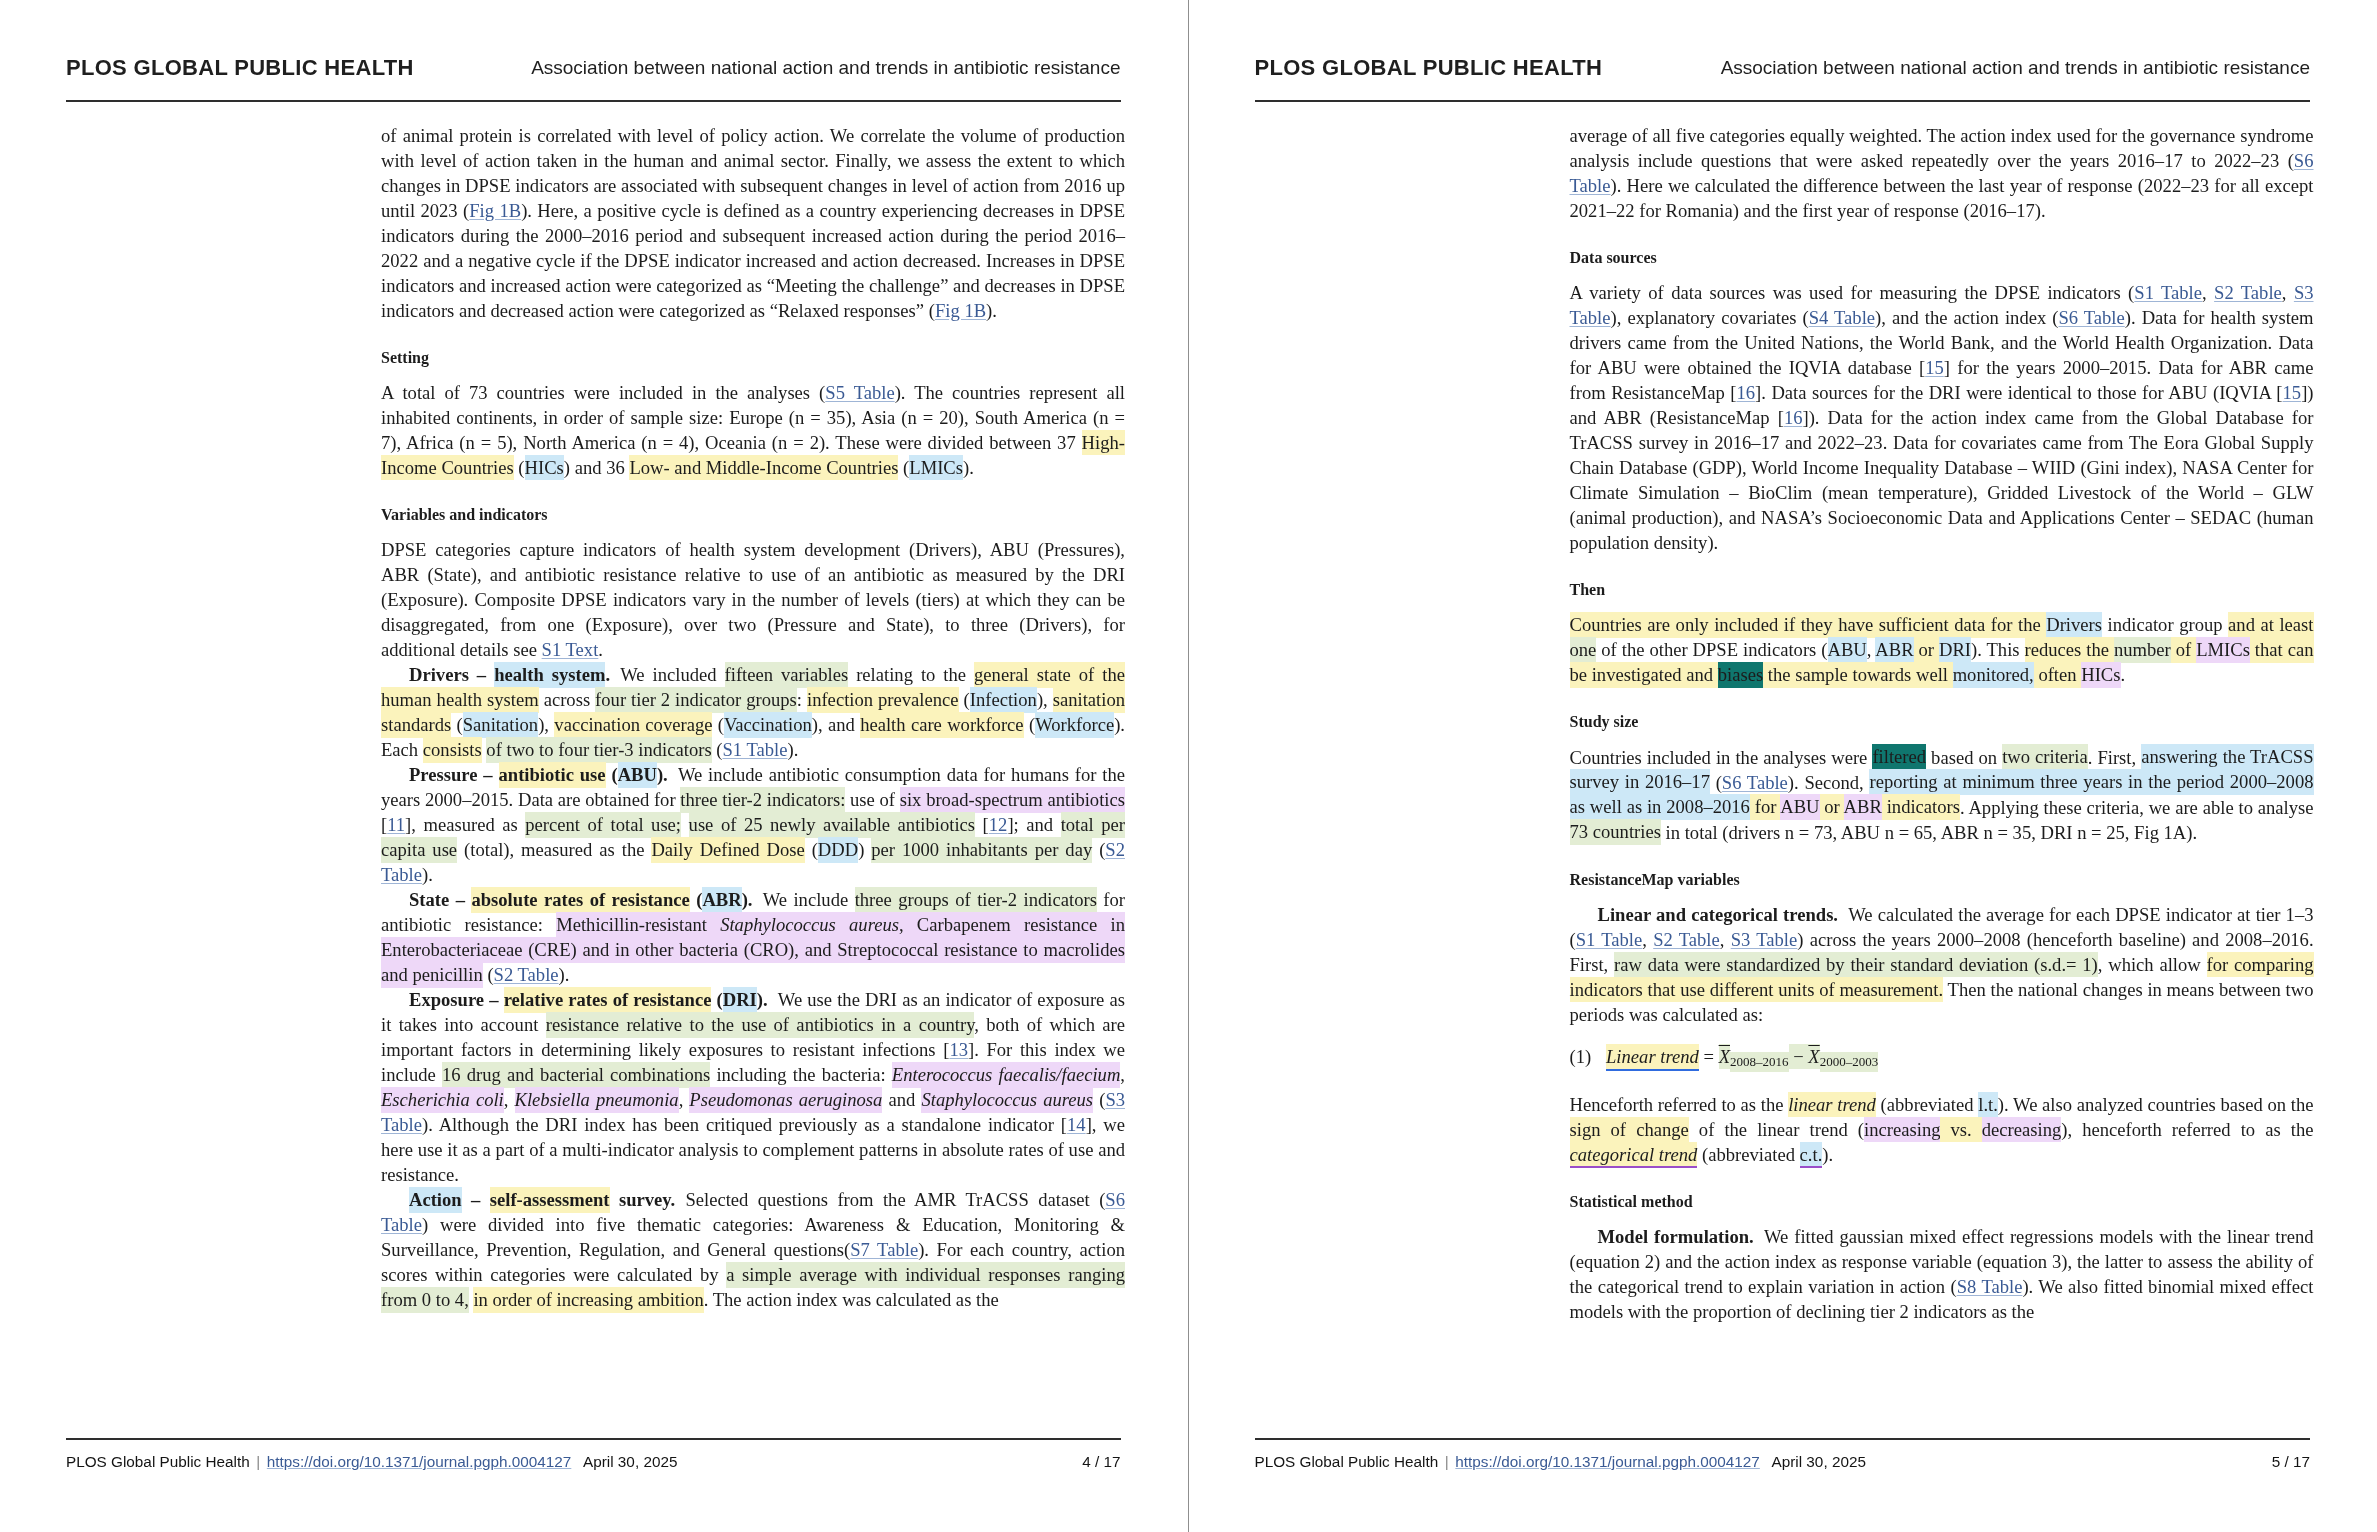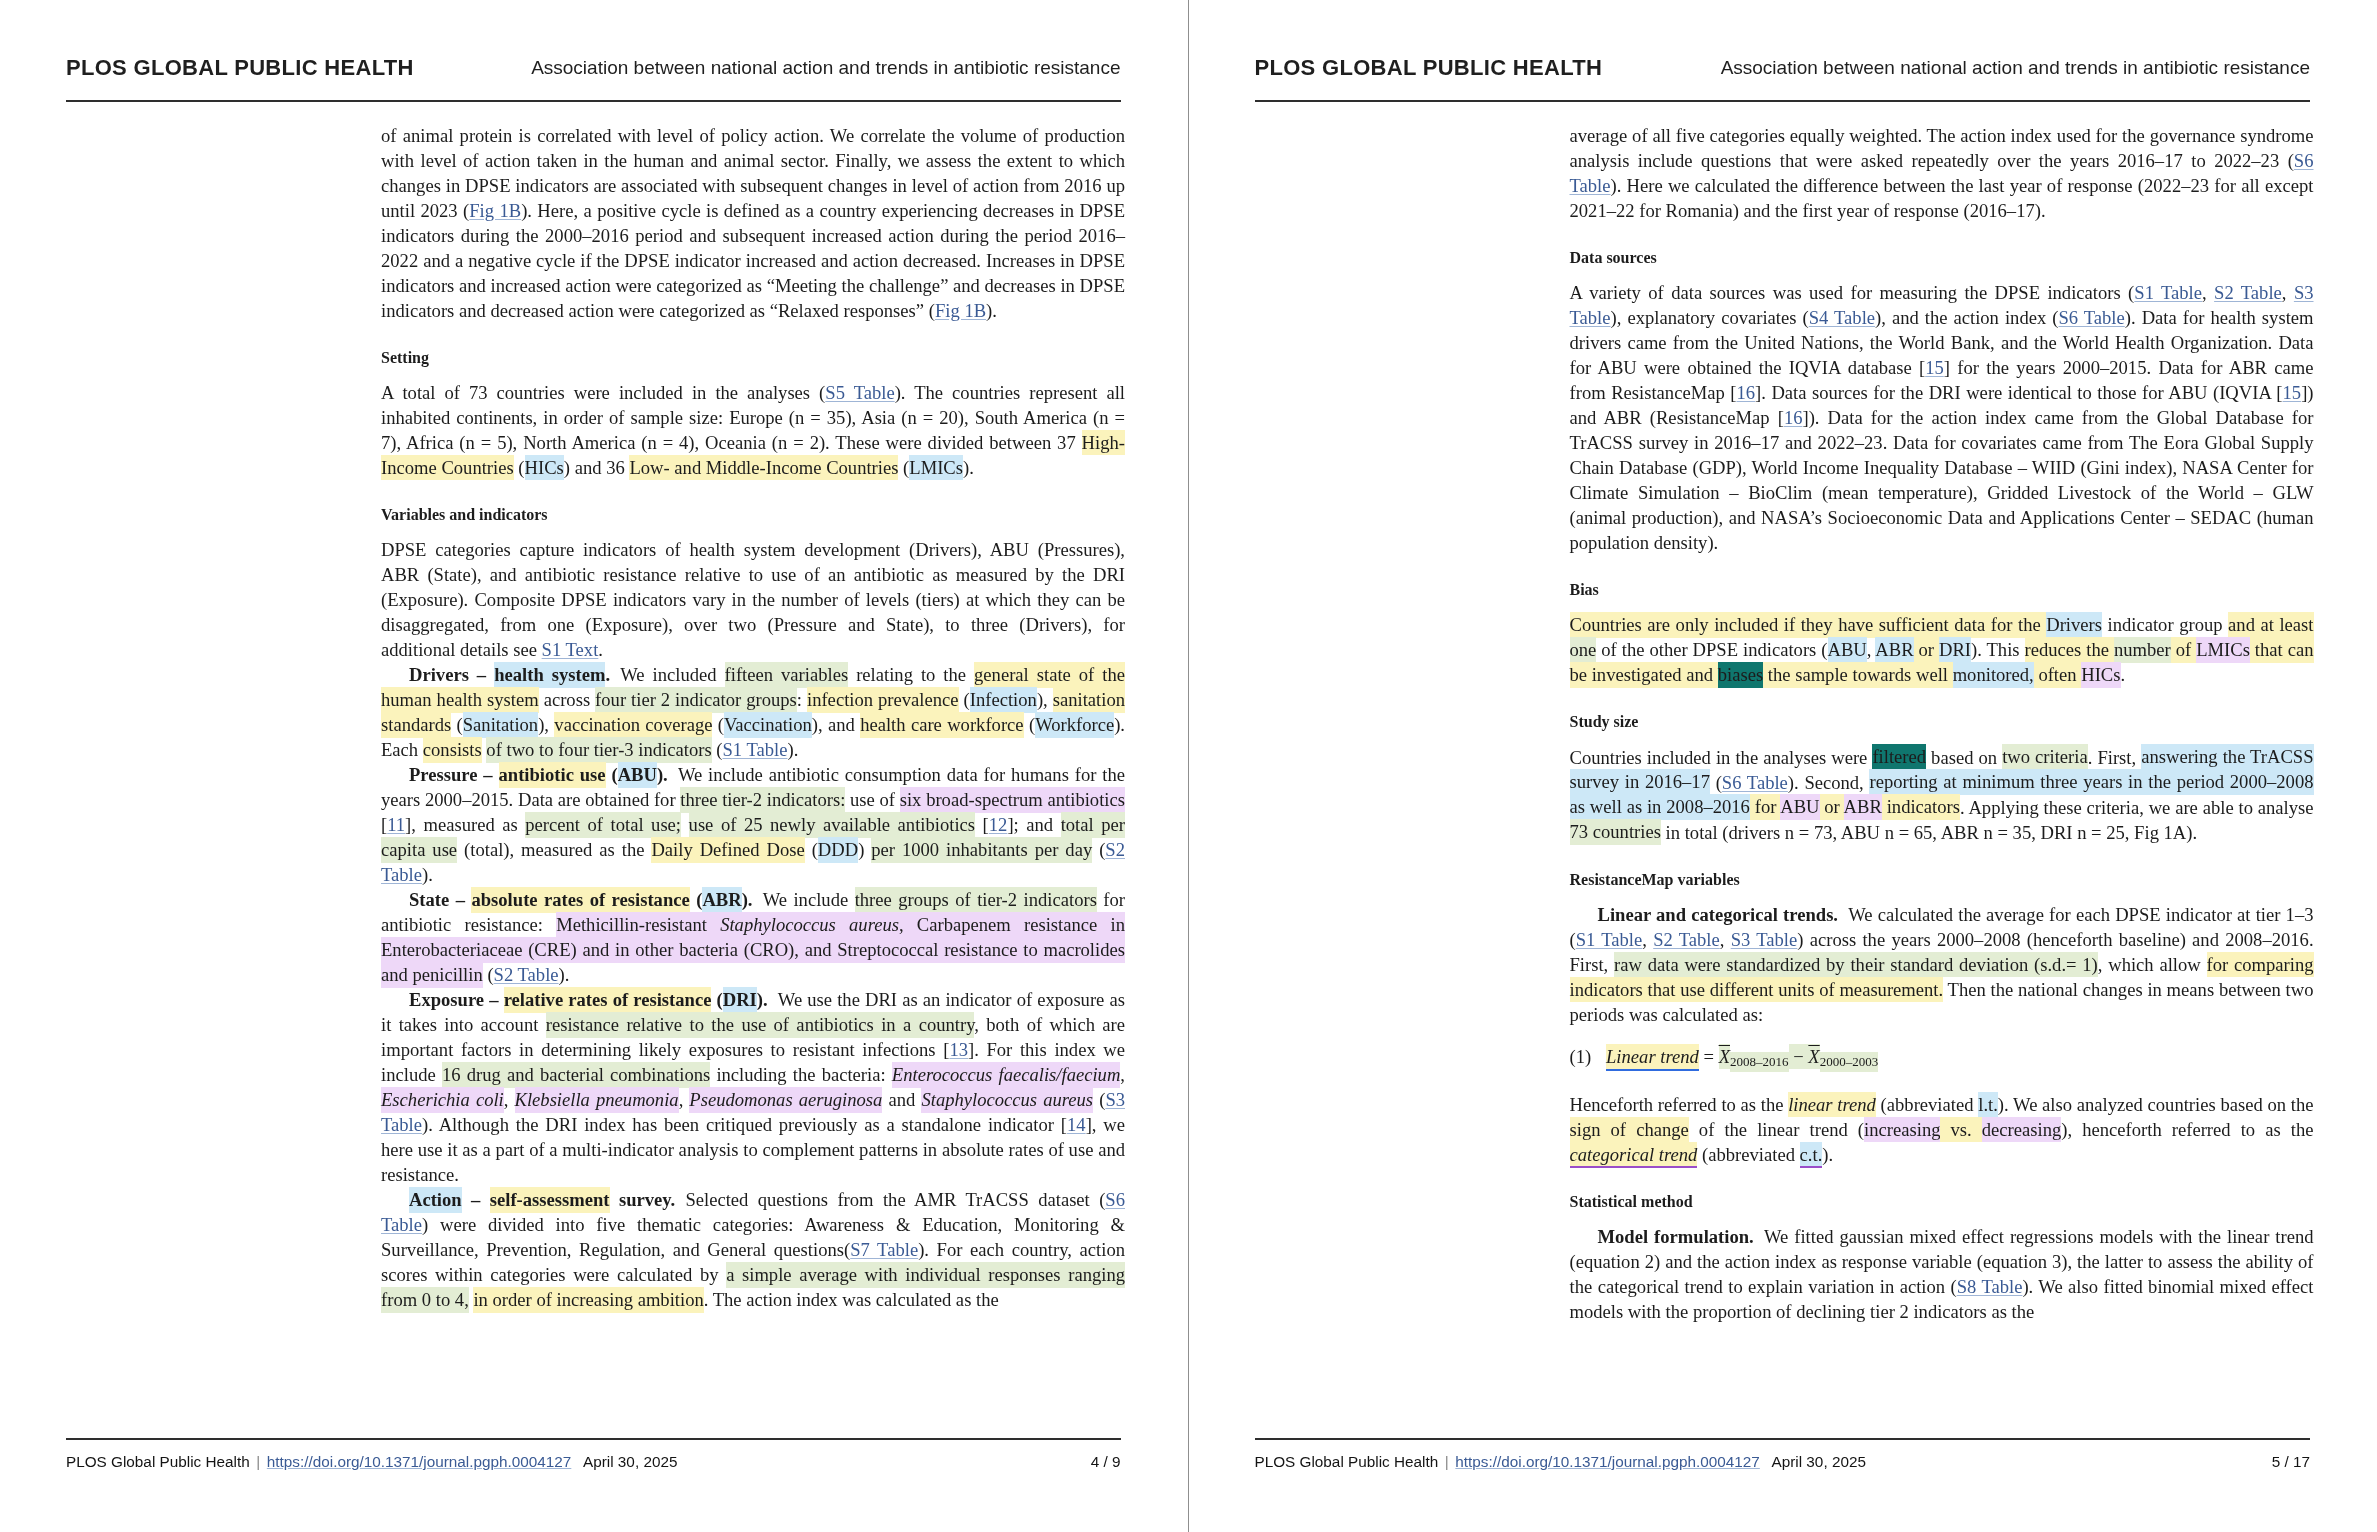--- a/index.html
+++ b/index.html
@@ -71,36 +71,36 @@
       </main>
 
     <div class="footer-rule"></div>
     <div class="pg-footer">
       <span class="footer-left">
         <span>PLOS Global Public Health</span>
         <span class="footer-sep">|</span>
         <span class="doi">https://doi.org/10.1371/journal.pgph.0004127</span>
         <span class="footer-date">April 30, 2025</span>
       </span>
-      <span>4 / 9</span>
+      <span>4 / 17</span>
     </div>
   </section>
 
   <section class="page">
     <div class="pg-header">
       <span class="brand">PLOS GLOBAL PUBLIC HEALTH</span>
       <span class="running-title">Association between national action and trends in antibiotic resistance</span>
     </div>
     <div class="header-rule"></div>
 
     <main class="col">
         <p class="cont"><span>average of all five categories equally weighted. The action index used for the governance syndrome analysis include questions that were asked repeatedly over the years 2016–17 to 2022–23 (</span><span class="s-a">S6 Table</span><span>). Here we calculated the difference between the last year of response (2022–23 for all except 2021–22 for Romania) and the first year of response (2016–17).</span></p>
         <h2>Data sources</h2>
         <p class="cont"><span>A variety of data sources was used for measuring the DPSE indicators (</span><span class="s-a">S1 Table</span><span>, </span><span class="s-a">S2 Table</span><span>, </span><span class="s-a">S3 Table</span><span>), explanatory covariates (</span><span class="s-a">S4 Table</span><span>), and the action index (</span><span class="s-a">S6 Table</span><span>). Data for health system drivers came from the United Nations, the World Bank, and the World Health Organization. Data for ABU were obtained the IQVIA database [</span><span class="s-a">15</span><span>] for the years 2000–2015. Data for ABR came from ResistanceMap [</span><span class="s-a">16</span><span>]. Data sources for the DRI were identical to those for ABU (IQVIA [</span><span class="s-a">15</span><span>]) and ABR (ResistanceMap [</span><span class="s-a">16</span><span>]). Data for the action index came from the Global Database for TrACSS survey in 2016–17 and 2022–23. Data for covariates came from The Eora Global Supply Chain Database (GDP), World Income Inequality Database – WIID (Gini index), NASA Center for Climate Simulation – BioClim (mean temperature), Gridded Livestock of the World – GLW (animal production), and NASA’s Socioeconomic Data and Applications Center – SEDAC (human population density).</span></p>
-        <h2>Bias</h2>
+        <h2>Then</h2>
         <p class="cont"><span class="s-y">Countries are only included if they have sufficient data for the </span><span class="s-bl">Drivers</span><span> indicator group </span><span class="s-y">and at least </span><span class="s-g">one</span><span> of the other DPSE indicators (</span><span class="s-bl">ABU</span><span>, </span><span class="s-bl">ABR</span><span class="s-y"> or </span><span class="s-bl">DRI</span><span>). This </span><span class="s-y">reduces the </span><span class="s-g">number</span><span class="s-y"> of </span><span class="s-p">LMICs</span><span class="s-y"> that can be investigated and </span><span class="s-r">biases</span><span class="s-y"> the sample towards well </span><span class="s-bl">monitored,</span><span class="s-y"> often </span><span class="s-p">HICs</span><span>.</span></p>
         <h2>Study size</h2>
         <p class="cont"><span>Countries included in the analyses were </span><span class="s-r">filtered</span><span> based on </span><span class="s-g">two criteria</span><span>. First, </span><span class="s-bl">answering the TrACSS survey in 2016–17</span><span> (</span><span class="s-a">S6 Table</span><span>). Second, </span><span class="s-bl">reporting at minimum three years in the period 2000–2008 as well as in 2008–2016</span><span class="s-y"> for </span><span class="s-p">ABU</span><span class="s-y"> or </span><span class="s-p">ABR</span><span class="s-y"> indicators</span><span>. Applying these criteria, we are able to analyse </span><span class="s-g">73 countries</span><span> in total (drivers n = 73, ABU n = 65, ABR n = 35, DRI n = 25, Fig 1A).</span></p>
         <h2>ResistanceMap variables</h2>
         <p class="runin"><span class="s-b">Linear and categorical trends.</span><span class="s-gap"> </span><span>We calculated the average for each DPSE indicator at tier 1–3 (</span><span class="s-a">S1 Table</span><span>, </span><span class="s-a">S2 Table</span><span>, </span><span class="s-a">S3 Table</span><span>) across the years 2000–2008 (henceforth baseline) and 2008–2016. First, </span><span class="s-g">raw data were standardized by their standard deviation (s.d.= 1)</span><span>, which allow </span><span class="s-y">for comparing indicators that use different units of measurement.</span><span> Then the national changes in means between two periods was calculated as:</span></p>
         <p class="equation"><span>(1) </span><span class="s-gap"> </span><span class="s-i s-y s-ulb">Linear trend</span><span> = </span><span class="s-g s-ov s-i">X</span><span class="s-g s-sub">2008–2016</span><span class="s-g"> − </span><span class="s-g s-ov s-i">X</span><span class="s-g s-sub">2000–2003</span></p>
         <p class="cont"><span>Henceforth referred to as the </span><span class="s-i s-y">linear trend</span><span> (abbreviated </span><span class="s-bl">l.t.</span><span>). We also analyzed countries based on the </span><span class="s-y">sign of change</span><span> of the linear trend (</span><span class="s-p">increasing</span><span class="s-y"> vs. </span><span class="s-p">decreasing</span><span>), henceforth referred to as the </span><span class="s-i s-y s-ulp">categorical trend</span><span> (abbreviated </span><span class="s-bl s-ulp">c.t.</span><span>).</span></p>
         <h2>Statistical method</h2>
         <p class="runin"><span class="s-b">Model formulation.</span><span class="s-gap"> </span><span>We fitted gaussian mixed effect regressions models with the linear trend (equation 2) and the action index as response variable (equation 3), the latter to assess the ability of the categorical trend to explain variation in action (</span><span class="s-a">S8 Table</span><span>). We also fitted binomial mixed effect models with the proportion of declining tier 2 indicators as the</span></p>
       </main>

